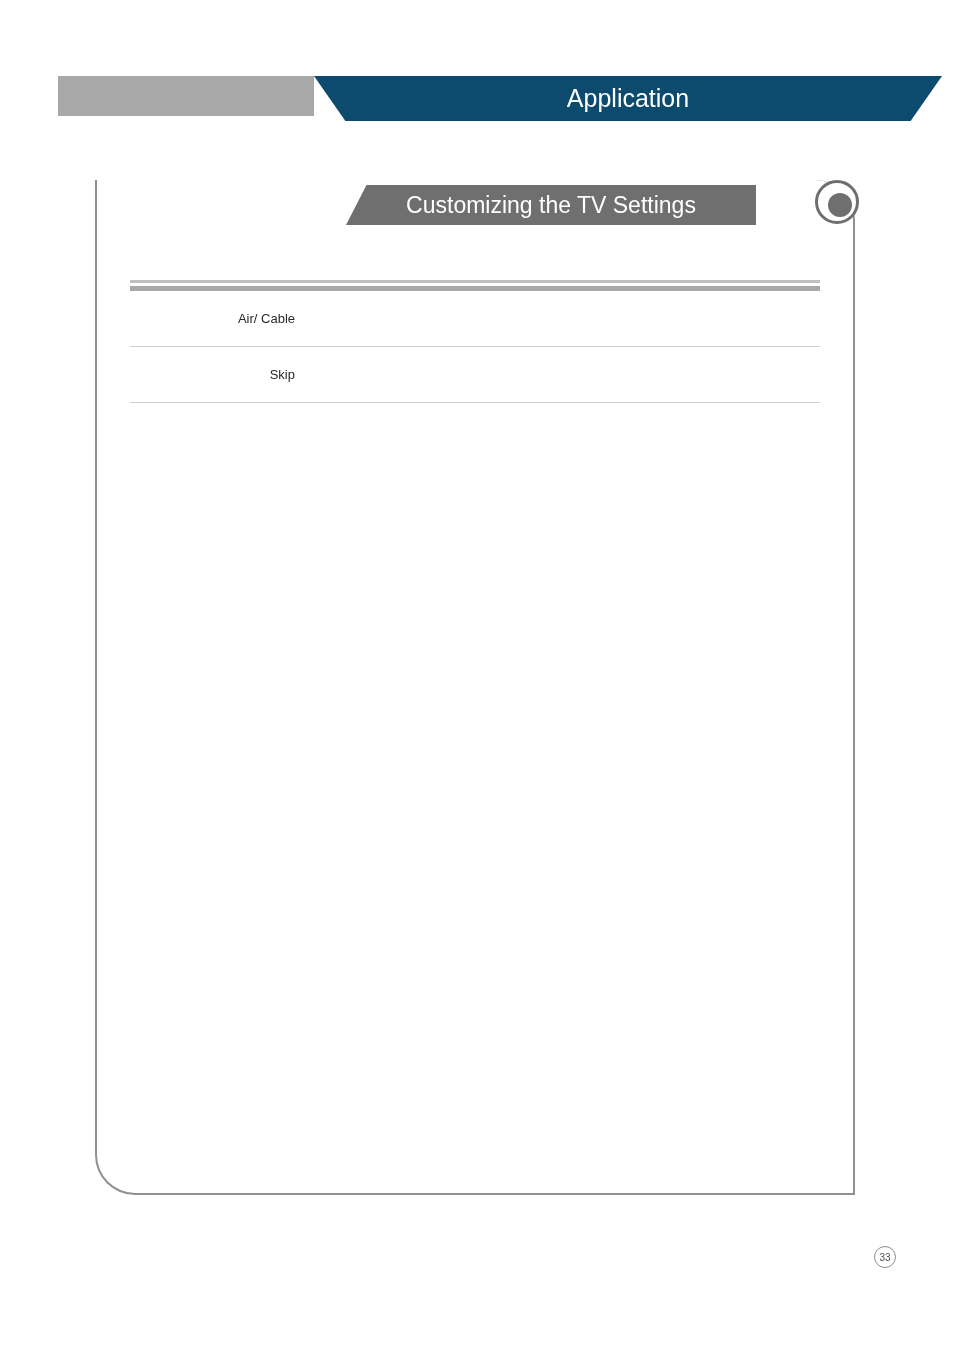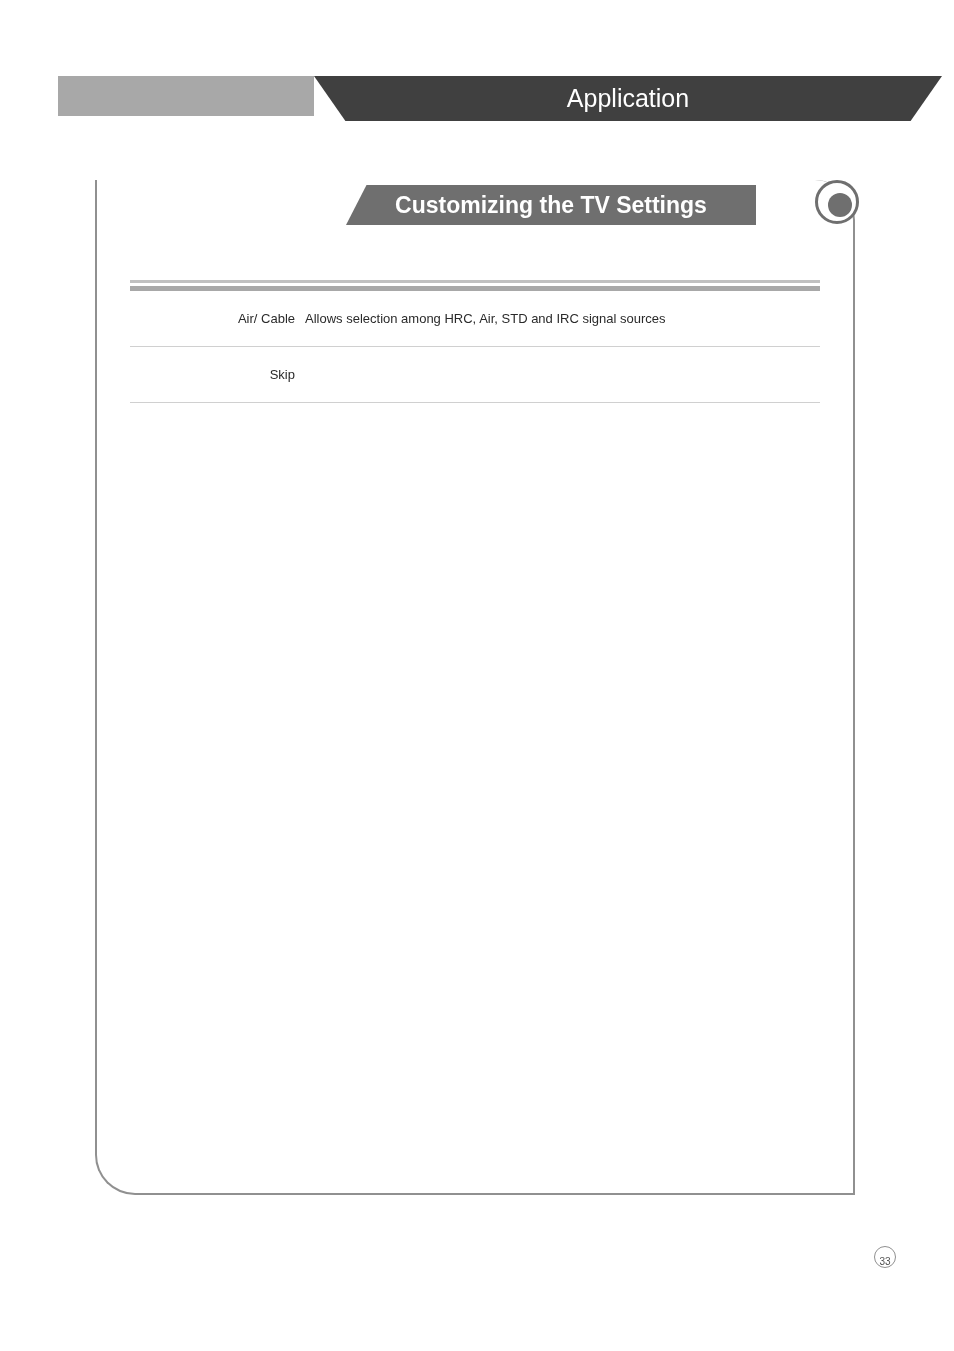--- a/index.html
+++ b/index.html
@@ -21,21 +21,21 @@
       width: 256px;
       height: 40px;
       background: #a8a8a8;
     }
     .header-tab {
       position: absolute;
       top: 76px;
       left: 314px;
       width: 628px;
       height: 45px;
-      background: #404040;
+      background: #0c4a6e;
       clip-path: polygon(0 0, 100% 0, 95% 100%, 5% 100%);
       display: flex;
       align-items: center;
       justify-content: center;
     }
     .header-tab-text {
       color: #ffffff;
       font-size: 25px;
       font-weight: 300;
     }
@@ -57,21 +57,21 @@
       height: 40px;
       background: #6f6f6f;
       clip-path: polygon(5% 0, 100% 0, 100% 100%, 0 100%);
       display: flex;
       align-items: center;
       justify-content: center;
     }
     .section-tab-text {
       color: #ffffff;
       font-size: 23px;
-      font-weight: 700;
+      font-weight: 400;
     }
     .section-circle {
       position: absolute;
       top: 180px;
       left: 815px;
       width: 44px;
       height: 44px;
       border: 3px solid #6f6f6f;
       border-radius: 50%;
       background: #ffffff;
@@ -120,21 +120,21 @@
     }
     .page-number {
       position: absolute;
       bottom: 83px;
       right: 58px;
       width: 22px;
       height: 22px;
       border: 1px solid #909090;
       border-radius: 50%;
       display: flex;
-      align-items: flex-end;
+      align-items: center;
       justify-content: center;
       font-size: 10px;
       color: #505050;
     }
   </style>
 </head>
 <body>
 
 <div class="header-block"></div>
 <div class="header-tab">
@@ -148,21 +148,20 @@
 </div>
 <div class="section-circle">
   <div class="section-circle-inner"></div>
 </div>
 
 <div class="table-container">
   <div class="table-top-border"></div>
   <div class="table-header-bar"></div>
   <div class="table-row">
     <div class="table-label">Air/ Cable</div>
-    <div class="table-desc">Allows selection among HRC, Air, STD and IRC signal sources</div>
   </div>
   <div class="table-row">
     <div class="table-label">Skip</div>
   </div>
 </div>
 
 <div class="page-number">
   <span>33</span>
 </div>
 

